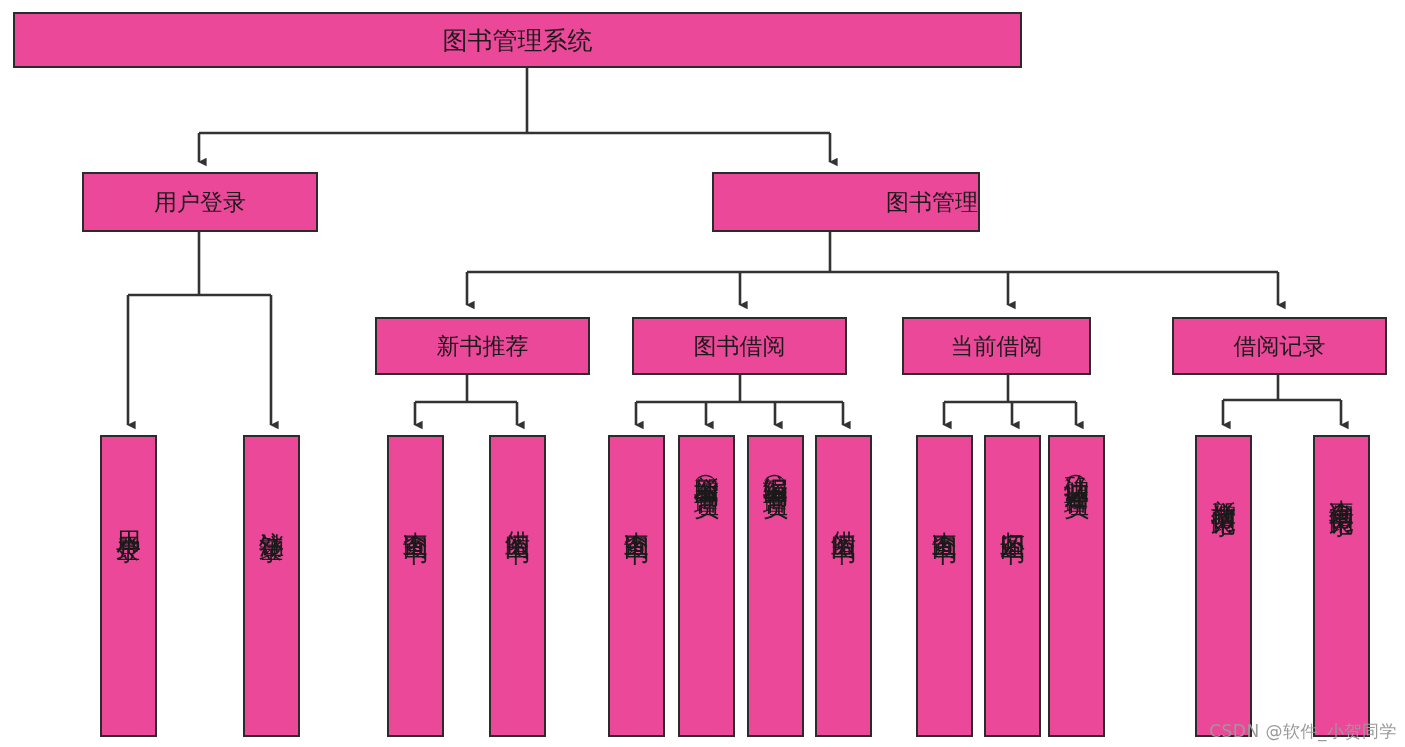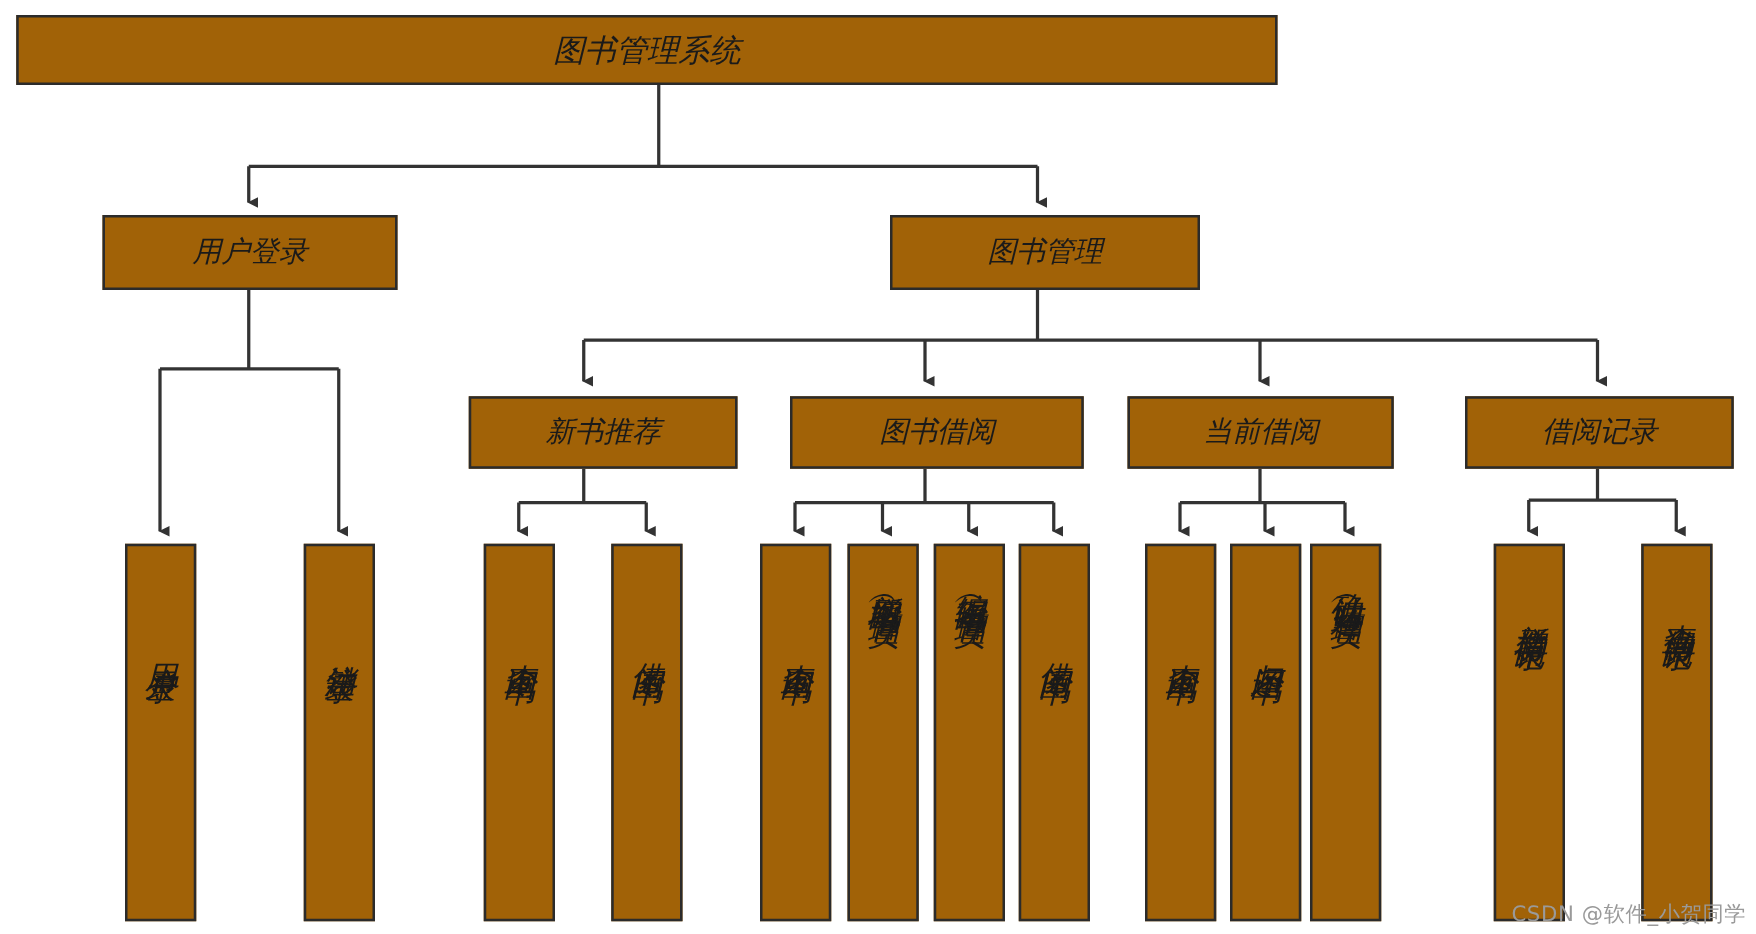--- a/index.html
+++ b/index.html
@@ -22,27 +22,26 @@
     position: absolute;
     left: 0;
     top: 0;
     width: 1405px;
     height: 747px;
     pointer-events: none;
   }
   .node {
     position: absolute;
     box-sizing: border-box;
-    background: #a16207;
+    background: #ec4899;
     border: 2px solid #2b2b2b;
     display: flex;
     align-items: center;
     justify-content: center;
     color: #1a1a1a;
-    font-style: italic;
   }
   .node .node-label {
     display: block;
     text-align: center;
     line-height: 1.0;
   }
   
   .node.level-root {
     font-size: 25px;
   }
@@ -130,31 +129,31 @@
     </g>
   </svg>
 
   <div class="node level-root" style="left:13px; top:12px; width:1009px; height:56px;">
     <span class="node-label">图书管理系统</span>
   </div>
 
   <div class="node level-branch" style="left:82px; top:172px; width:236px; height:60px;">
     <span class="node-label">用户登录</span>
   </div>
-  <div class="node level-branch" style="left:712px; top:172px; width:248px; height:60px;">
+  <div class="node level-branch" style="left:712px; top:172px; width:268px; height:60px;justify-content:flex-end;">
     <span class="node-label">图书管理</span>
   </div>
 
   <div class="node level-branch" style="left:363px; top:317px; width:215px; height:58px;margin-left:12px;">
     <span class="node-label">新书推荐</span>
   </div>
-  <div class="node level-branch" style="left:632px; top:317px; width:235px; height:58px;">
+  <div class="node level-branch" style="left:632px; top:317px; width:215px; height:58px;">
     <span class="node-label">图书借阅</span>
   </div>
-  <div class="node level-branch" style="left:902px; top:317px; width:213px; height:58px;">
+  <div class="node level-branch" style="left:902px; top:317px; width:189px; height:58px;">
     <span class="node-label">当前借阅</span>
   </div>
   <div class="node level-branch" style="left:1172px; top:317px; width:215px; height:58px;justify-content:center;">
     <span class="node-label">借阅记录</span>
   </div>
 
   <div class="node level-leaf" style="left:100px; top:435px; width:57px; height:302px;">
     <span class="node-label">用户登录</span>
   </div>
   <div class="node level-leaf" style="left:243px; top:435px; width:57px; height:302px;">

